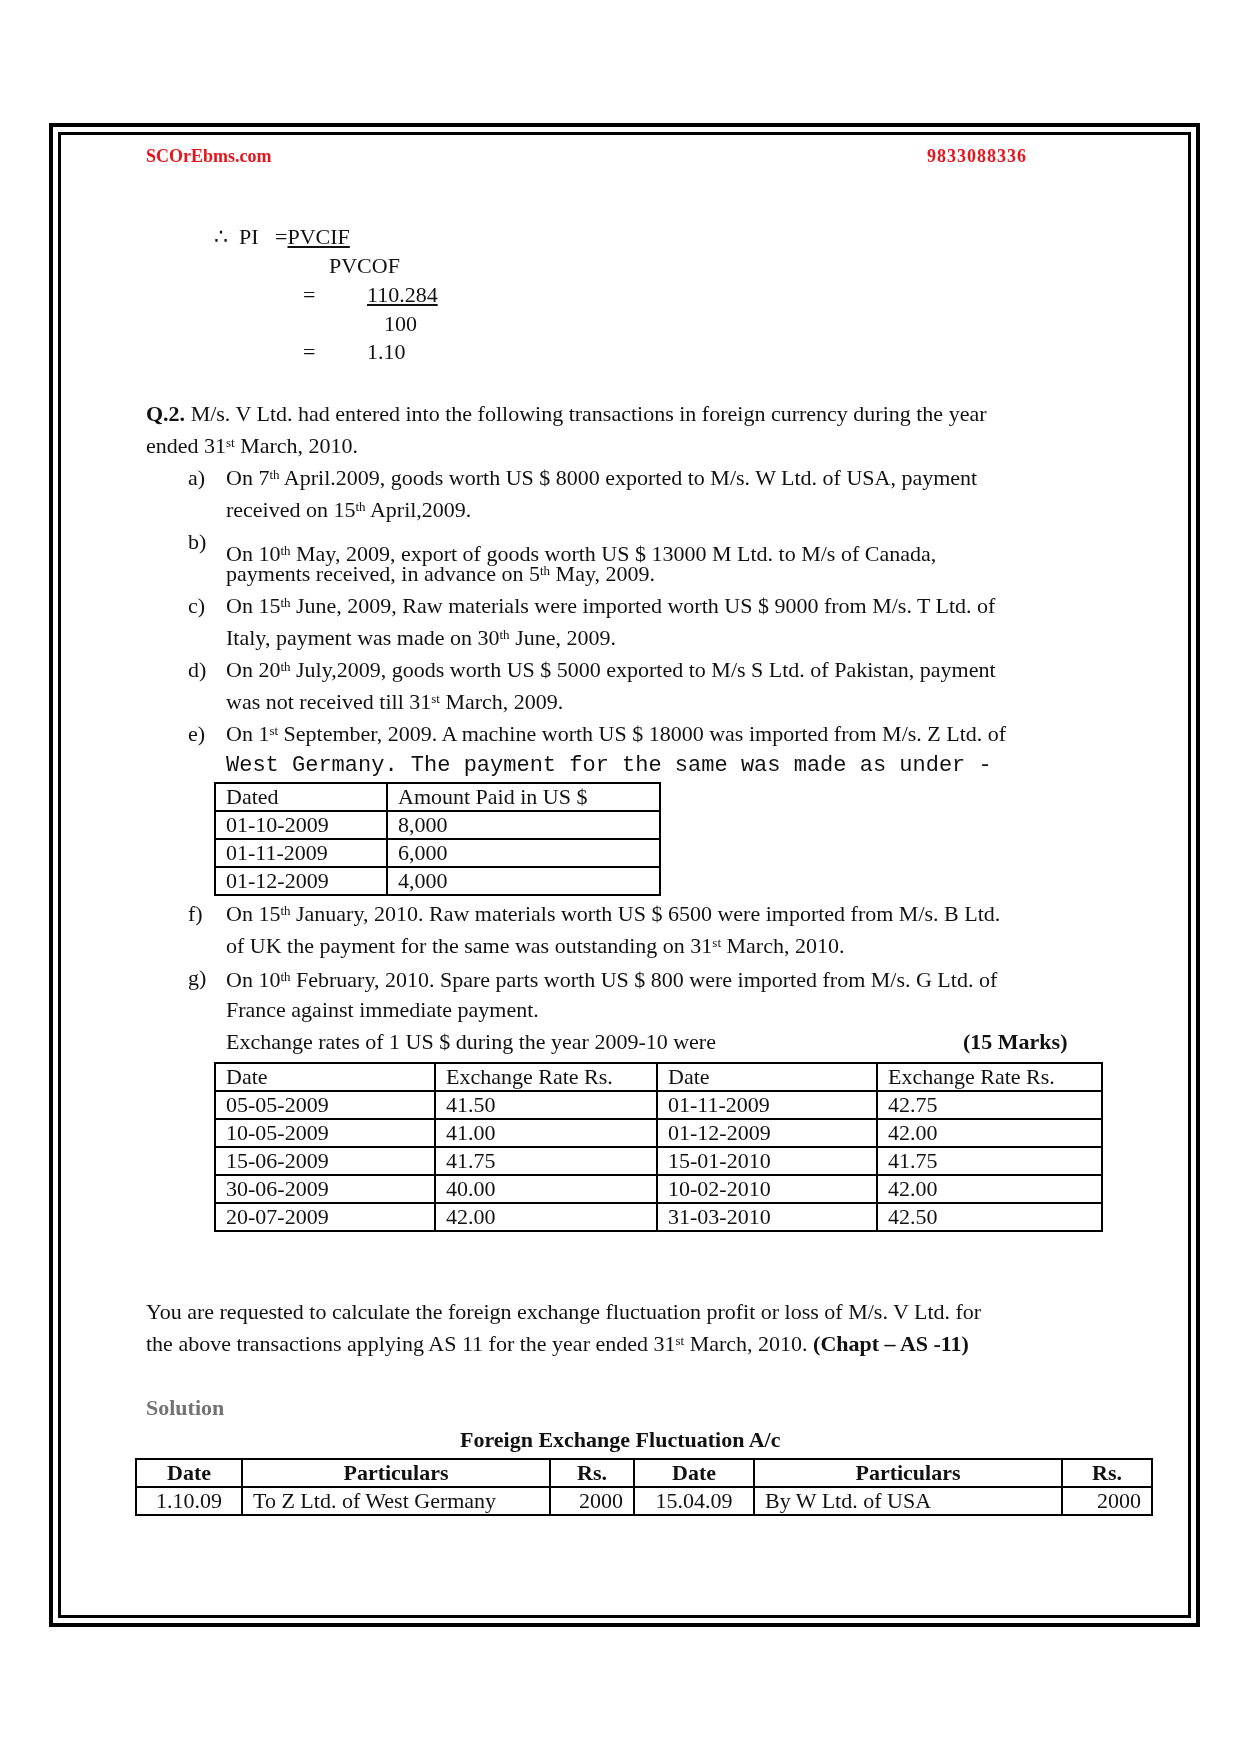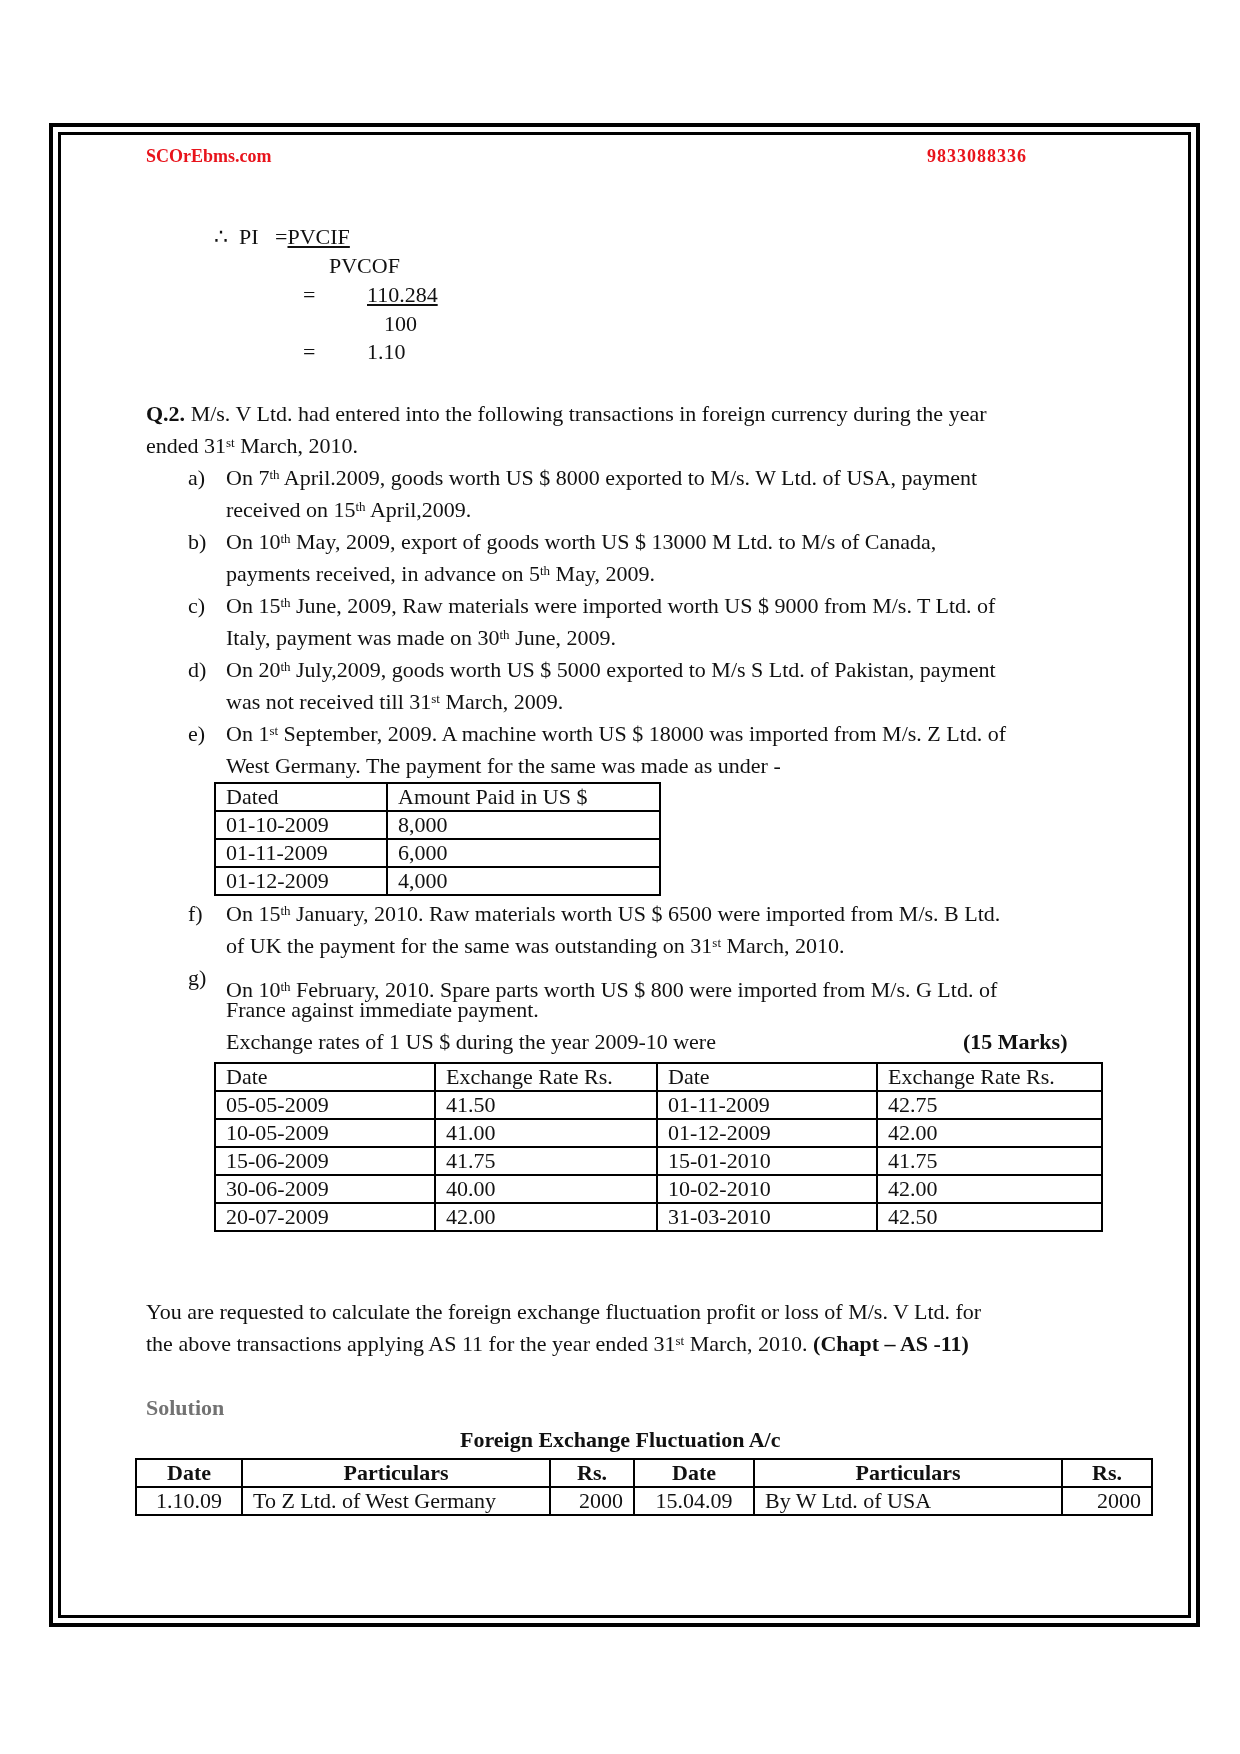--- a/index.html
+++ b/index.html
@@ -55,37 +55,37 @@
   <span>ended 31</span><sup>st</sup><span> March, 2010.</span>
 </div>
 
 <div class="item" style="left:188px; top:462px;">
   <span class="lbl">a)</span>
   <span class="body" style="top:0;"><span>On 7</span><sup>th</sup><span> April.2009, goods worth US $ 8000 exported to M/s. W Ltd. of USA, payment</span></span>
   <span class="body" style="top:32px;"><span>received on 15</span><sup>th</sup><span> April,2009.</span></span>
 </div>
 <div class="item" style="left:188px; top:526px;">
   <span class="lbl">b)</span>
-  <span class="body" style="top:0;"><span>On 10</span><sup>th</sup><span> May, 2009, export of goods worth US $ 13000 M Ltd. to M/s of Canada,</span></span>
+  <span class="body" style="top:12px;"><span>On 10</span><sup>th</sup><span> May, 2009, export of goods worth US $ 13000 M Ltd. to M/s of Canada,</span></span>
   <span class="body" style="top:32px;"><span>payments received, in advance on 5</span><sup>th</sup><span> May, 2009.</span></span>
 </div>
 <div class="item" style="left:188px; top:590px;">
   <span class="lbl">c)</span>
   <span class="body" style="top:0;"><span>On 15</span><sup>th</sup><span> June, 2009, Raw materials were imported worth US $ 9000 from M/s. T Ltd. of</span></span>
   <span class="body" style="top:32px;"><span>Italy, payment was made on 30</span><sup>th</sup><span> June, 2009.</span></span>
 </div>
 <div class="item" style="left:188px; top:654px;">
   <span class="lbl">d)</span>
   <span class="body" style="top:0;"><span>On 20</span><sup>th</sup><span> July,2009, goods worth US $ 5000 exported to M/s S Ltd. of Pakistan, payment</span></span>
   <span class="body" style="top:32px;"><span>was not received till 31</span><sup>st</sup><span> March, 2009.</span></span>
 </div>
 <div class="item" style="left:188px; top:718px;">
   <span class="lbl">e)</span>
   <span class="body" style="top:0;"><span>On 1</span><sup>st</sup><span> September, 2009. A machine worth US $ 18000 was imported from M/s. Z Ltd. of</span></span>
-  <span class="body" style="top:32px;"><span>West Germany. The payment for the same was made as under -</span></span>
+  <span class="body" style="top:32px;font-family:Liberation Mono, monospace;"><span>West Germany. The payment for the same was made as under -</span></span>
 </div>
 
 <table style="left:214px; top:782px; width:447px;">
   <tbody>
       <tr>
     <td style="width:150px;">Dated</td>
     <td>Amount Paid in US $</td>
   </tr>
   <tr>
     <td>01-10-2009</td>
@@ -102,21 +102,21 @@
 </tbody>
   </table>
 
 <div class="item" style="left:188px; top:898px;">
   <span class="lbl">f)</span>
   <span class="body" style="top:0;"><span>On 15</span><sup>th</sup><span> January, 2010. Raw materials worth US $ 6500 were imported from M/s. B Ltd.</span></span>
   <span class="body" style="top:32px;"><span>of UK the payment for the same was outstanding on 31</span><sup>st</sup><span> March, 2010.</span></span>
 </div>
 <div class="item" style="left:188px; top:962px;">
   <span class="lbl">g)</span>
-  <span class="body" style="top:12px;"><span>On 10</span><sup>th</sup><span> February, 2010. Spare parts worth US $ 800 were imported from M/s. G  Ltd. of</span></span>
+  <span class="body" style="top:2px;"><span>On 10</span><sup>th</sup><span> February, 2010. Spare parts worth US $ 800 were imported from M/s. G  Ltd. of</span></span>
   <span class="body" style="top:32px;"><span>France against immediate payment.</span></span>
 </div>
 
 <div class="abs txt" style="left:226px; top:1026px;">Exchange rates of 1 US $ during the year 2009-10 were</div>
 <div class="abs txt" style="left:963px; top:1026px; font-weight:bold;">(15 Marks)</div>
 
 <table style="left:214px; top:1062px; width:889px;">
   <tbody>
       <tr>
     <td style="width:198px;">Date</td>

